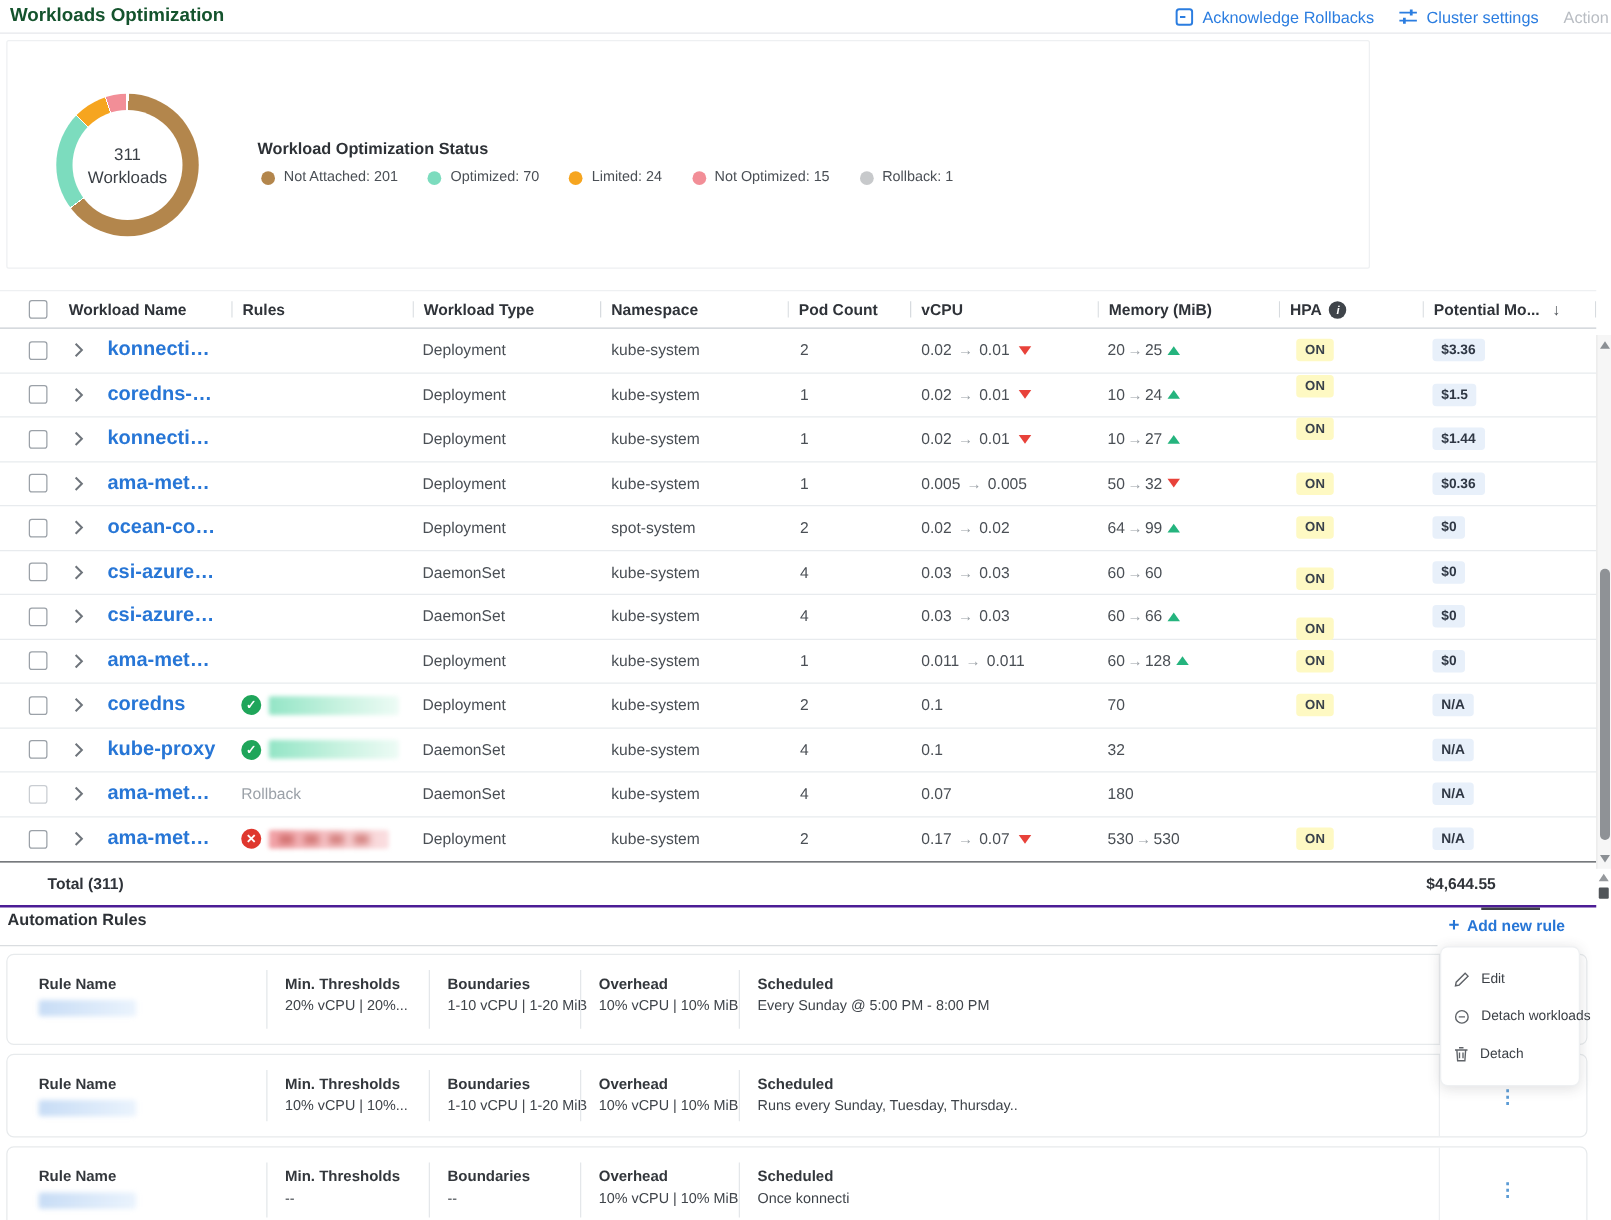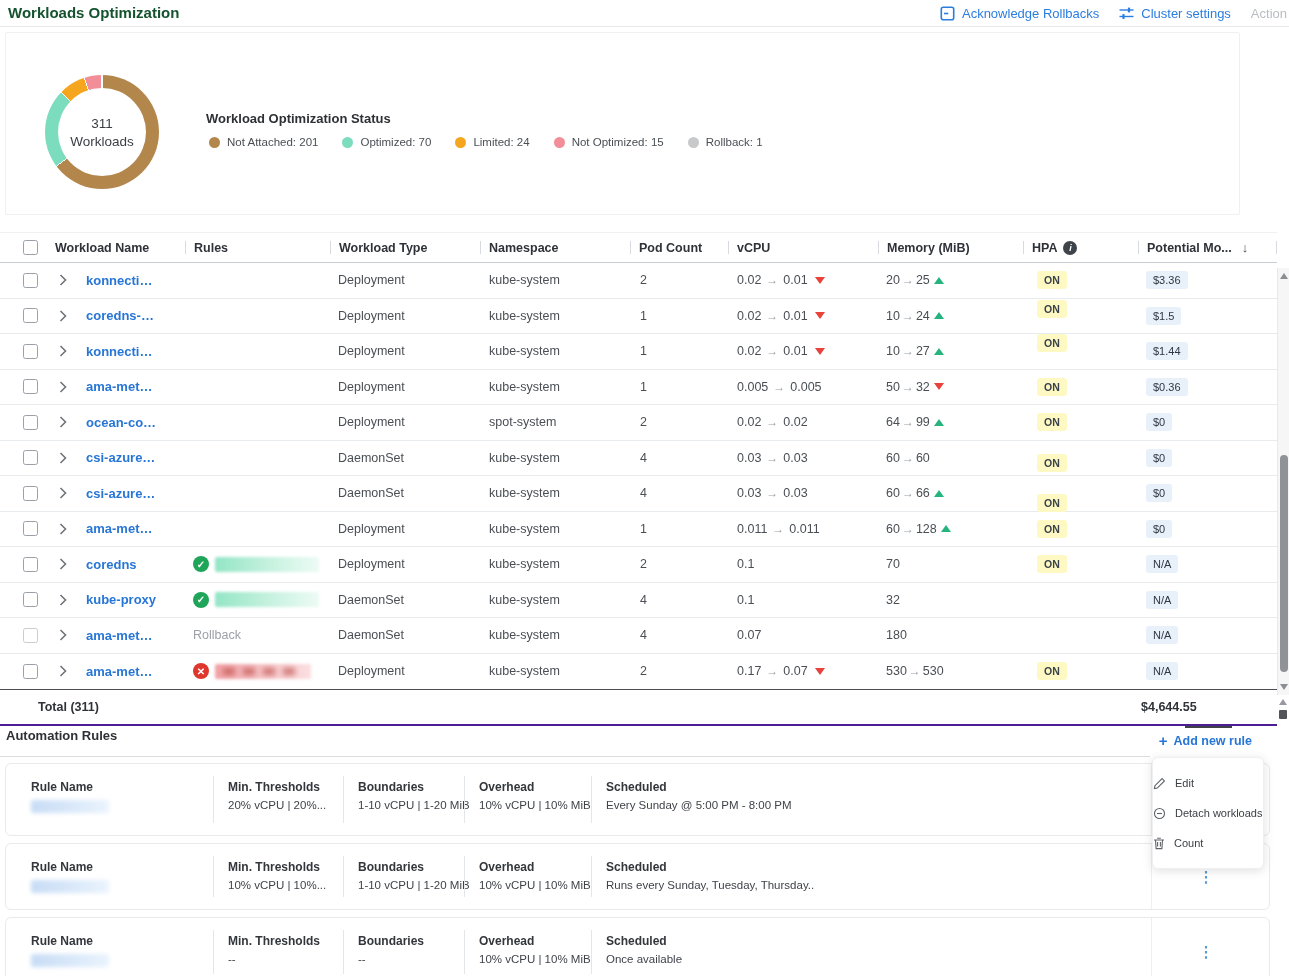--- a/index.html
+++ b/index.html
@@ -7,21 +7,21 @@
   body{position:relative;overflow:hidden;background:#fff;font-family:"Liberation Sans",sans-serif;color:#3a3f45}
 
   
   .topbar{position:absolute;left:0;top:0;width:1289px;height:27px;background:#fff;border-bottom:1px solid #e6e8eb;z-index:4}
   .page-title{position:absolute;left:8px;top:4px;font-size:15px;font-weight:bold;color:#14532d}
   .top-actions{position:absolute;right:2px;top:0;height:27px;display:flex;align-items:center;gap:20px;white-space:nowrap}
   .top-link{display:flex;align-items:center;gap:7px;color:#2b7de0;font-weight:normal;font-size:13px;cursor:pointer}
   .top-link.disabled{color:#b9bdc3;cursor:default}
 
   
-  .summary{position:absolute;left:5px;top:32px;width:1235px;height:183px;background:#fff;border:1px solid #eef0f2;border-radius:2px}
+  .summary{position:absolute;left:5px;top:32px;width:1091px;height:183px;background:#fff;border:1px solid #eef0f2;border-radius:2px}
   .donut{position:absolute;left:39px;top:42px;width:114px;height:114px;border-radius:50%}
   .donut::after{content:"";position:absolute;inset:13px;background:#fff;border-radius:50%}
   .donut-center{position:absolute;left:39px;top:42px;width:114px;height:114px;display:flex;flex-direction:column;align-items:center;justify-content:center;gap:3px;font-size:13.5px;color:#3a3f45;z-index:2}
   .legend-title{position:absolute;left:200px;top:78px;font-weight:bold;font-size:13px;color:#2d3136}
   .legend{position:absolute;left:203px;top:103px;display:flex;gap:24px;align-items:center}
   .legend-item{display:flex;align-items:center}
   .dot{width:11px;height:11px;border-radius:50%;flex:0 0 auto}
   .ltext{font-size:11.5px;color:#4a4f55;margin-left:7px;white-space:nowrap}
 
   
@@ -34,35 +34,35 @@
   .sort-icon{font-size:13px;color:#4a4f55;font-weight:normal;margin-left:4px;cursor:pointer}
 
   .tbody{position:absolute;top:263px;left:0;width:1277px;background:#fff}
   .trow{height:35.5px;display:grid;grid-template-columns:46px 34px 105px 145px 150px 150px 98px 150px 145px 115px 139px;align-items:center;border-bottom:1px solid #e8ebee}
   .trow:last-child{border-bottom:none}
   .cell{display:flex;align-items:center;font-size:12.5px;color:#4a4f55;overflow:visible;white-space:nowrap}
   .c-check{padding-left:23px}
   .checkbox{width:15px;height:15px;border:1.6px solid #9ba1a8;border-radius:2.5px;background:#fff;cursor:pointer}
   .checkbox.muted{border-color:#c9cdd2}
   .c-chev{justify-content:center}
-  .wname{color:#2776d6;font-weight:600;font-size:13px;padding-left:6px;cursor:pointer;text-decoration:none}
+  .wname{color:#2776d6;font-weight:600;font-size:16px;padding-left:6px;cursor:pointer;text-decoration:none}
   .c-rules{gap:6px;padding-left:8px}
   .c-type,.c-ns{padding-left:8px}
   .c-ns{padding-left:9px}
   .c-pod{padding-left:10px}
   .c-vcpu{gap:5px;padding-left:9px}
   .c-mem{gap:2px;padding-left:8px}
   .c-hpa{padding-left:14px}
   .c-pot{padding-left:8px}
   .tarrow{color:#9aa0a6;font-size:12px}
   .tri{width:0;height:0;display:inline-block;margin-left:2px}
   .tri.up{border-left:5px solid transparent;border-right:5px solid transparent;border-bottom:7px solid #25b47e}
   .tri.down{border-left:5px solid transparent;border-right:5px solid transparent;border-top:7px solid #e8423a}
   .hpa-badge{background:#fef9c3;color:#39414b;font-size:10.5px;font-weight:bold;padding:3px 7px;border-radius:3px;letter-spacing:.2px}
-  .pot-badge{background:#e8f0fa;color:#2f3744;font-size:11px;font-weight:normal;padding:3px 7px;border-radius:3px}
+  .pot-badge{background:#e8f0fa;color:#2f3744;font-size:11px;font-weight:bold;padding:3px 7px;border-radius:3px}
   .trow:nth-child(2) .hpa-badge{transform:translateY(-7px)}
   .trow:nth-child(3) .hpa-badge{transform:translateY(-8px)}
   .trow:nth-child(6) .hpa-badge{transform:translateY(5px)}
   .trow:nth-child(7) .hpa-badge{transform:translateY(10px)}
   .status-dot{width:16px;height:16px;border-radius:50%;color:#fff;font-size:10px;font-weight:bold;display:flex;align-items:center;justify-content:center;flex:0 0 auto}
   .status-dot.ok{background:#1fa55a}
   .status-dot.err{background:#df372e}
   .bar{height:15px;border-radius:2px;filter:blur(1.8px);position:relative;flex:0 0 auto}
   .bar.green{width:104px;background:linear-gradient(90deg,#93e5c6,#c8f2e0 55%,#edfbf5)}
   .bar.red{width:96px;background:linear-gradient(90deg,#f2a2a7,#f7c9cc 55%,#fadee0)}
@@ -98,21 +98,21 @@
   .redact-blue{width:78px;height:13px;margin-top:6px;border-radius:2px;background:linear-gradient(90deg,#c7dcf5,#eaf3fd);filter:blur(2px)}
   .rc-col{position:absolute;top:16px}
   .col-min{left:222px}.col-bound{left:352px}.col-over{left:473px}.col-sched{left:600px}
   .rc-sep{position:absolute;top:12px;bottom:12px;width:1px;background:#e4e7ea}
   .sep1{left:207px}.sep2{left:337px}.sep3{left:458px}.sep4{left:585px}
   .rc-vdiv{position:absolute;top:0;bottom:0;left:1145px;width:1px;background:#edeff1}
   .kebab{position:absolute;left:1190px;top:50%;transform:translateY(-50%);width:20px;text-align:center;color:#5b9bd5;font-size:15px;font-weight:bold;cursor:pointer}
 
   
   .popover{position:absolute;left:1152px;top:757px;width:112px;background:#fff;border:1px solid #eef0f2;border-radius:6px;box-shadow:0 2px 10px rgba(60,64,67,.16);padding:10px 0;z-index:10}
-  .menu-item{display:flex;align-items:center;gap:9px;height:30px;padding-left:0;cursor:pointer}
+  .menu-item{display:flex;align-items:center;gap:9px;height:30px;padding-left:10px;cursor:pointer}
   .mi-icon{display:flex;align-items:center}
   .mi-label{font-size:11px;color:#3a3f45;white-space:nowrap}
 </style>
 </head>
 <body>
 
 <div class="topbar">
   <div class="page-title">Workloads Optimization</div>
   <div class="top-actions">
     <div class="top-link">
@@ -711,21 +711,21 @@
       <div class="rc-val rv-bound">--</div>
     </div>
     <span class="rc-sep sep3"></span>
     <div class="rc-col col-over">
       <div class="rc-label">Overhead</div>
       <div class="rc-val rv-over">10% vCPU | 10% MiB</div>
     </div>
     <span class="rc-sep sep4"></span>
     <div class="rc-col col-sched">
       <div class="rc-label">Scheduled</div>
-      <div class="rc-val rv-sched">Once available</div>
+      <div class="rc-val rv-sched">Once konnecti</div>
     </div>
     <span class="rc-vdiv"></span>
     <span class="kebab">⋮</span>
   </div>
 </div>
 
 <div class="popover" id="popover">
   <div class="menu-item">
     <span class="mi-icon">
         <svg width="13" height="13" viewBox="0 0 14 14">
@@ -744,15 +744,15 @@
       </span>
     <span class="mi-label">Detach workloads</span>
   </div>
 
   <div class="menu-item">
     <span class="mi-icon">
         <svg width="12" height="13" viewBox="0 0 12 13">
           <path d="M4.2 1.2h3.6M1 3h10M2.5 3l.6 8.6h5.8L9.5 3M4.6 5v4.6M7.4 5v4.6" fill="none" stroke="#5f6368" stroke-width="1.1"></path>
         </svg>
       </span>
-    <span class="mi-label">Count</span>
+    <span class="mi-label">Detach</span>
   </div>
 </div>
 
 </body></html>

